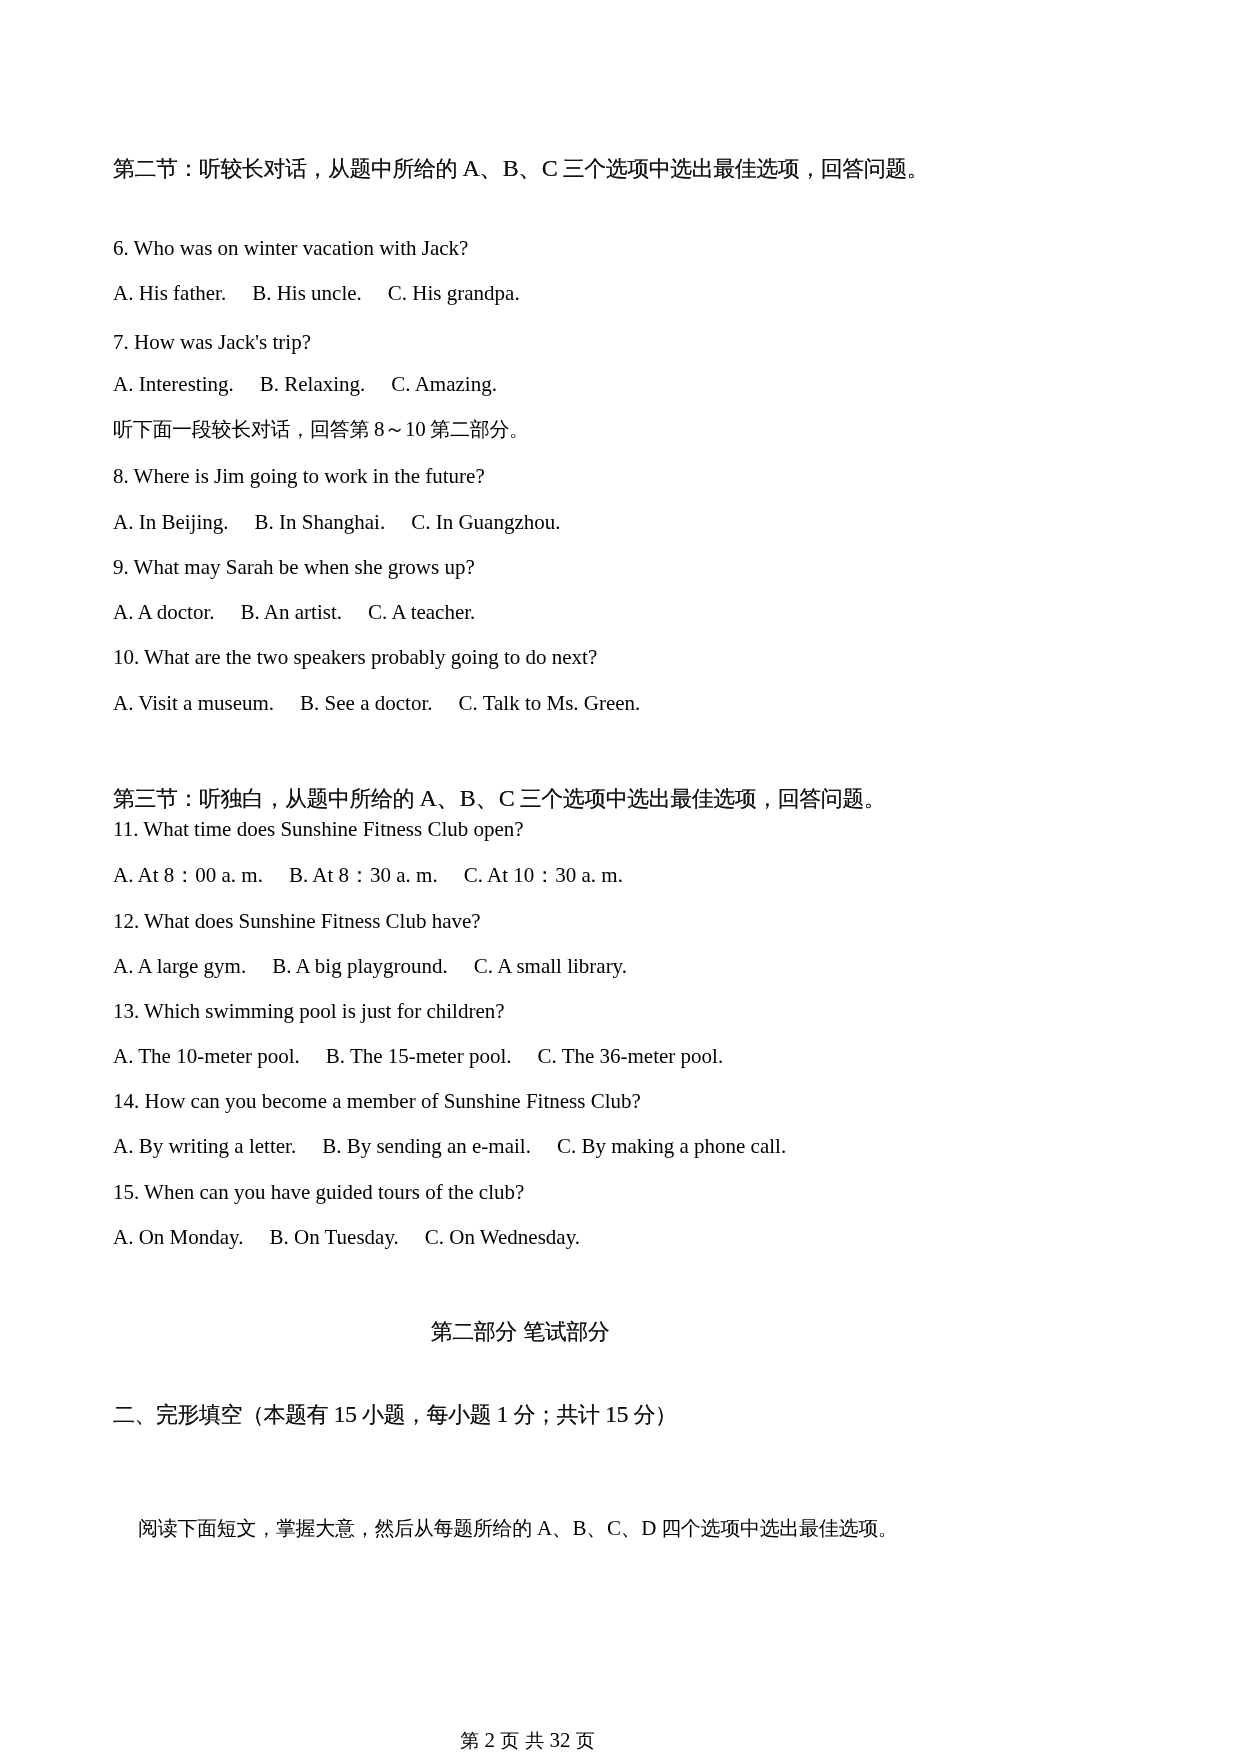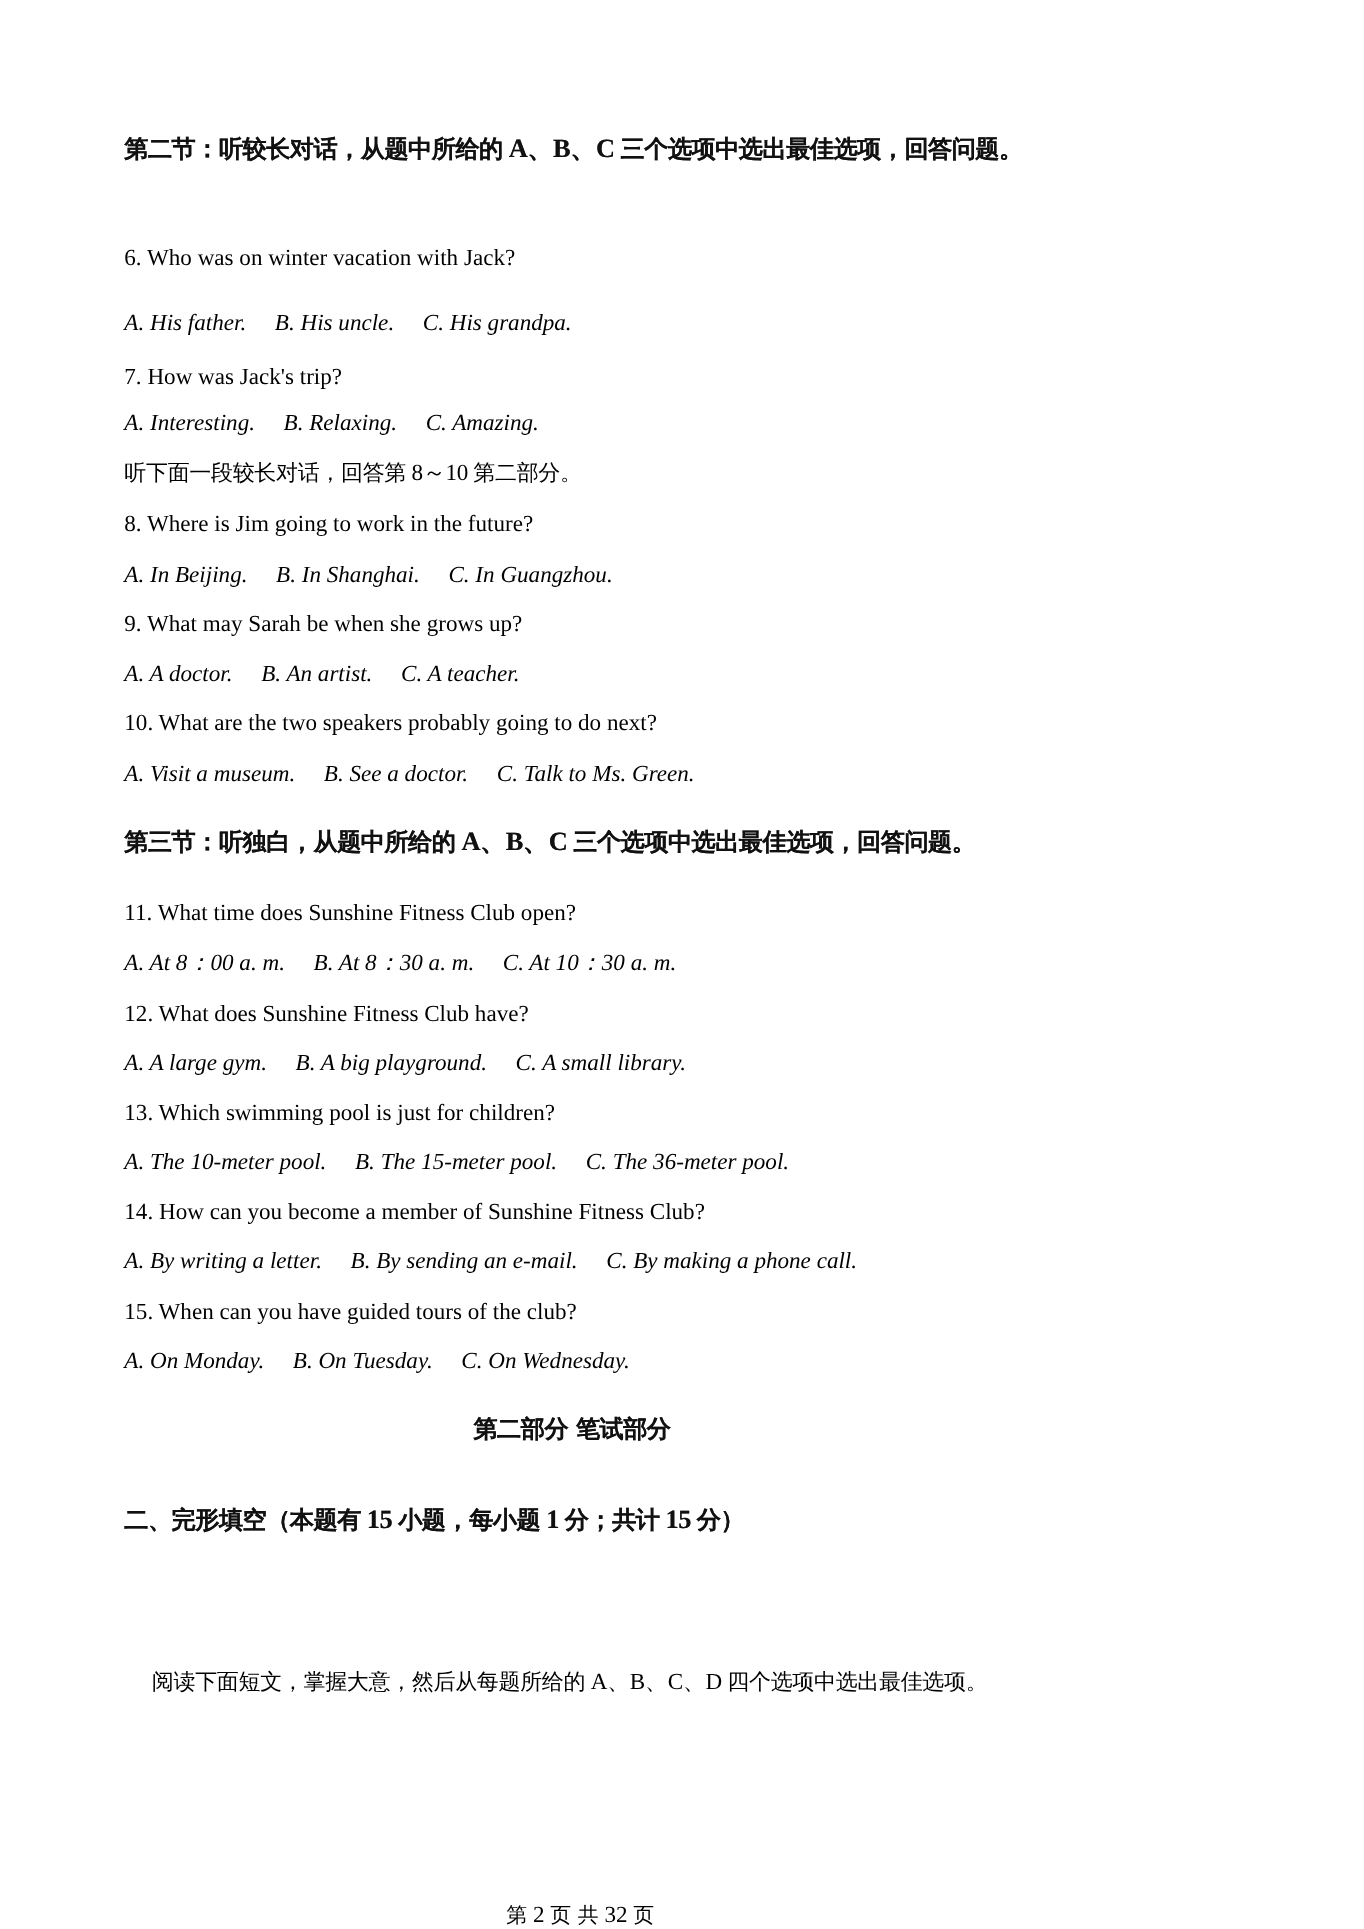--- a/index.html
+++ b/index.html
@@ -22,41 +22,42 @@
     }
     .line {
       position: absolute;
       left: 113px;
       white-space: nowrap;
       font-size: 21px;
       line-height: 28px;
     }
     .heading {
       font-family: "DejaVu Sans", "Liberation Sans", sans-serif;
-      font-weight: bold;
+      font-weight: normal;
       font-size: 22px;
       letter-spacing: -0.5px;
       color: #111;
       text-shadow: 0 0 0.6px #555;
+      margin-top: 32px;
     }
     .heading .latin {
       font-family: "Liberation Serif", serif;
       font-size: 24px;
     }
     .intro {
       font-family: "DejaVu Sans", "Liberation Sans", sans-serif;
       font-size: 20px;
       letter-spacing: -0.3px;
     }
     .intro .latin {
       font-family: "Liberation Serif", serif;
       font-size: 21px;
     }
     .question { font-size: 21px; }
-    .options span.opt { display: inline-block; margin-right: 26px; font-style: italic; }
+    .options span.opt { display: inline-block; margin-right: 26px; }
     .options span.opt:last-child { margin-right: 0; }
     .center {
       left: 0;
       width: 1040px;
       text-align: center;
     }
     .footer {
       position: absolute;
       left: 0; width: 1055px;
       text-align: center;
@@ -70,21 +71,21 @@
 </head>
 <body>
 
 <div class="page">
 
   <div class="line heading" style="top:122px;">
     <span>第二节：听较长对话，从题中所给的</span><span class="latin"> A、B、C </span><span>三个选项中选出最佳选项，回答问题。</span>
   </div>
 
 
-  <div class="line question" style="top:220px;text-align:center;">6. Who was on winter vacation with Jack?</div>
+  <div class="line question" style="top:234px;text-align:center;">6. Who was on winter vacation with Jack?</div>
   <div class="line options" style="top:279px;">
     <span class="opt">A. His father.</span><span class="opt">B. His uncle.</span><span class="opt">C. His grandpa.</span>
   </div>
 
   <div class="line question" style="top:328px;">7. How was Jack's trip?</div>
   <div class="line options" style="top:370px;">
     <span class="opt">A. Interesting.</span><span class="opt">B. Relaxing.</span><span class="opt">C. Amazing.</span>
   </div>
 
   <div class="line intro" style="top:415px;">

